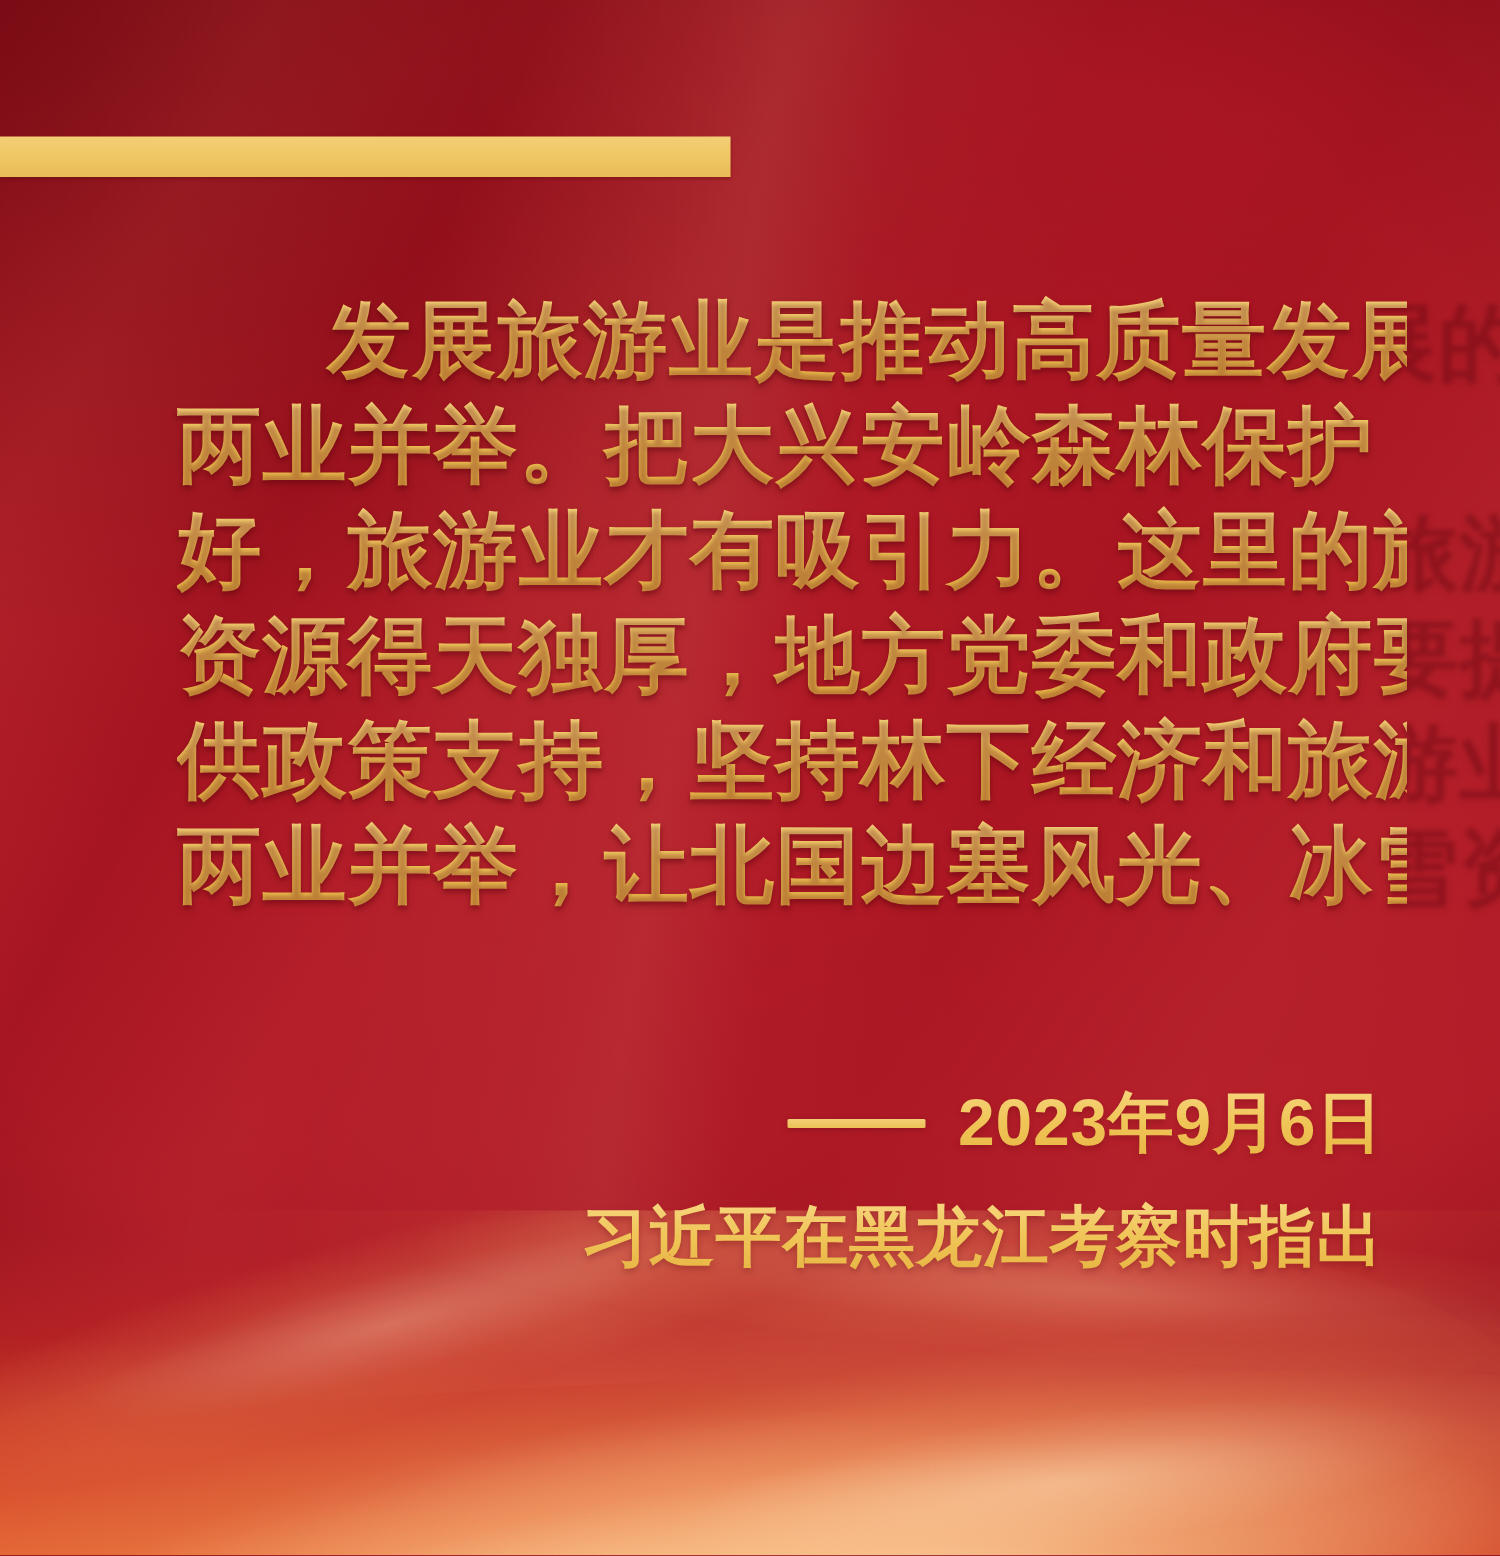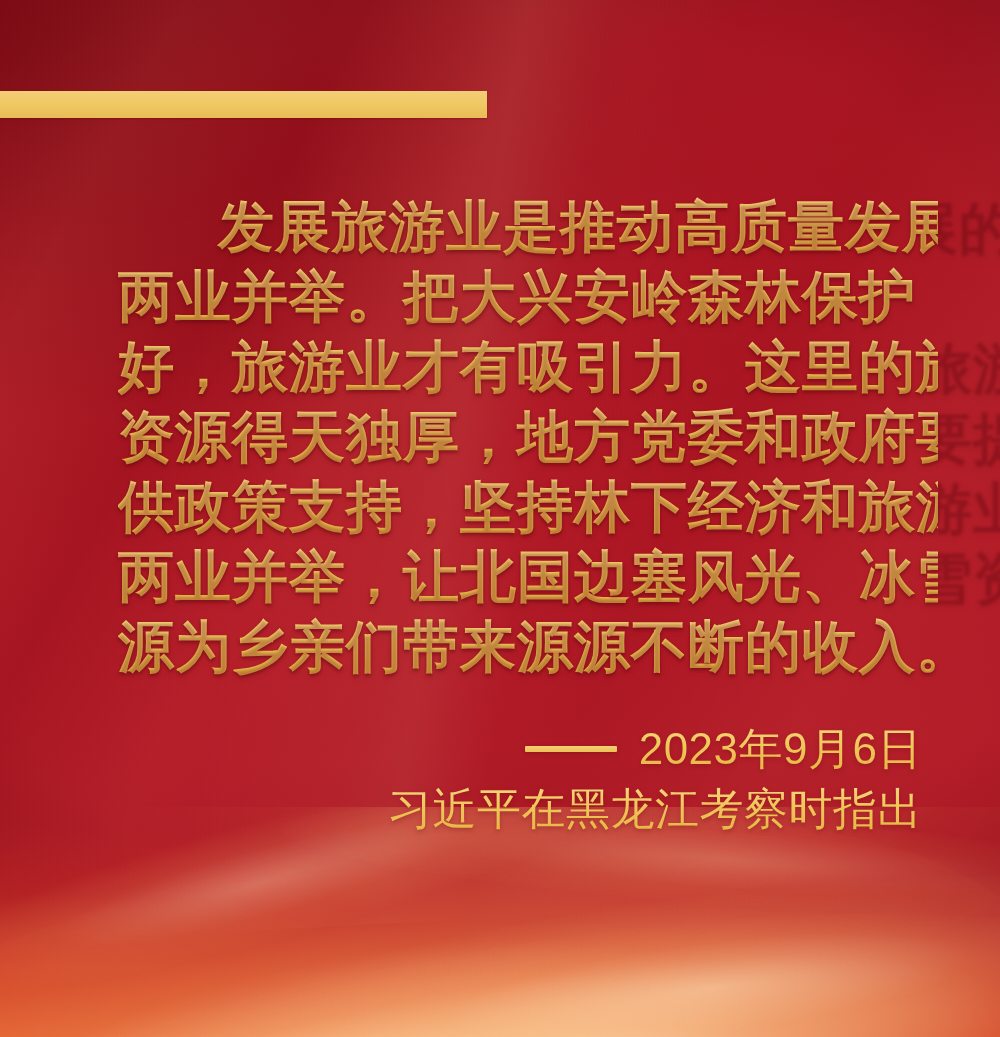--- a/index.html
+++ b/index.html
@@ -208,31 +208,31 @@
     width:92px;
     height:6px;
     background:linear-gradient(180deg,#f3cf76 0%,#ecc055 100%);
     border-radius:1px;
     filter:drop-shadow(0 1px 2px rgba(92,6,14,0.35));
   }
   .attrib .date-text,
   .attrib .source-text {
     font-size:44px;
     line-height:54px;
-    font-weight:400;
+    font-weight:700;
     letter-spacing:0.5px;
     white-space:nowrap;
     color:#f0c55c;
     background:linear-gradient(180deg,#f7d782 0%,#f0c558 48%,#e6b341 100%);
     -webkit-background-clip:text;
     background-clip:text;
     -webkit-text-fill-color:transparent;
     filter:drop-shadow(0 2px 2px rgba(92,6,14,0.30));
   }
-  .attrib .source-text { margin-top:6px; }
+  .attrib .source-text { margin-top:22px; }
 </style>
 </head>
 <body>
 
 <div class="poster">
 
   <div class="bg-layer silk-b"></div>
   <div class="bg-layer silk-a"></div>
   <div class="bg-layer silk-c"></div>
   <div class="bg-layer vignette"></div>
@@ -249,21 +249,20 @@
 
   <div class="gold-bar"></div>
 
   <div class="quote">
     <div class="line first">发展旅游业是推动高质量发展的</div>
     <div class="line">两业并举。把大兴安岭森林保护</div>
     <div class="line">好，旅游业才有吸引力。这里的旅游</div>
     <div class="line">资源得天独厚，地方党委和政府要提</div>
     <div class="line">供政策支持，坚持林下经济和旅游业</div>
     <div class="line">两业并举，让北国边塞风光、冰雪资</div>
-    <div class="line">源为乡亲们带来源源不断的收入。</div>
   </div>
 
   <div class="attrib">
     <div class="date-row">
       <span class="dash"></span>
       <span class="date-text">2023年9月6日</span>
     </div>
     <div class="source-text">习近平在黑龙江考察时指出</div>
   </div>
 

